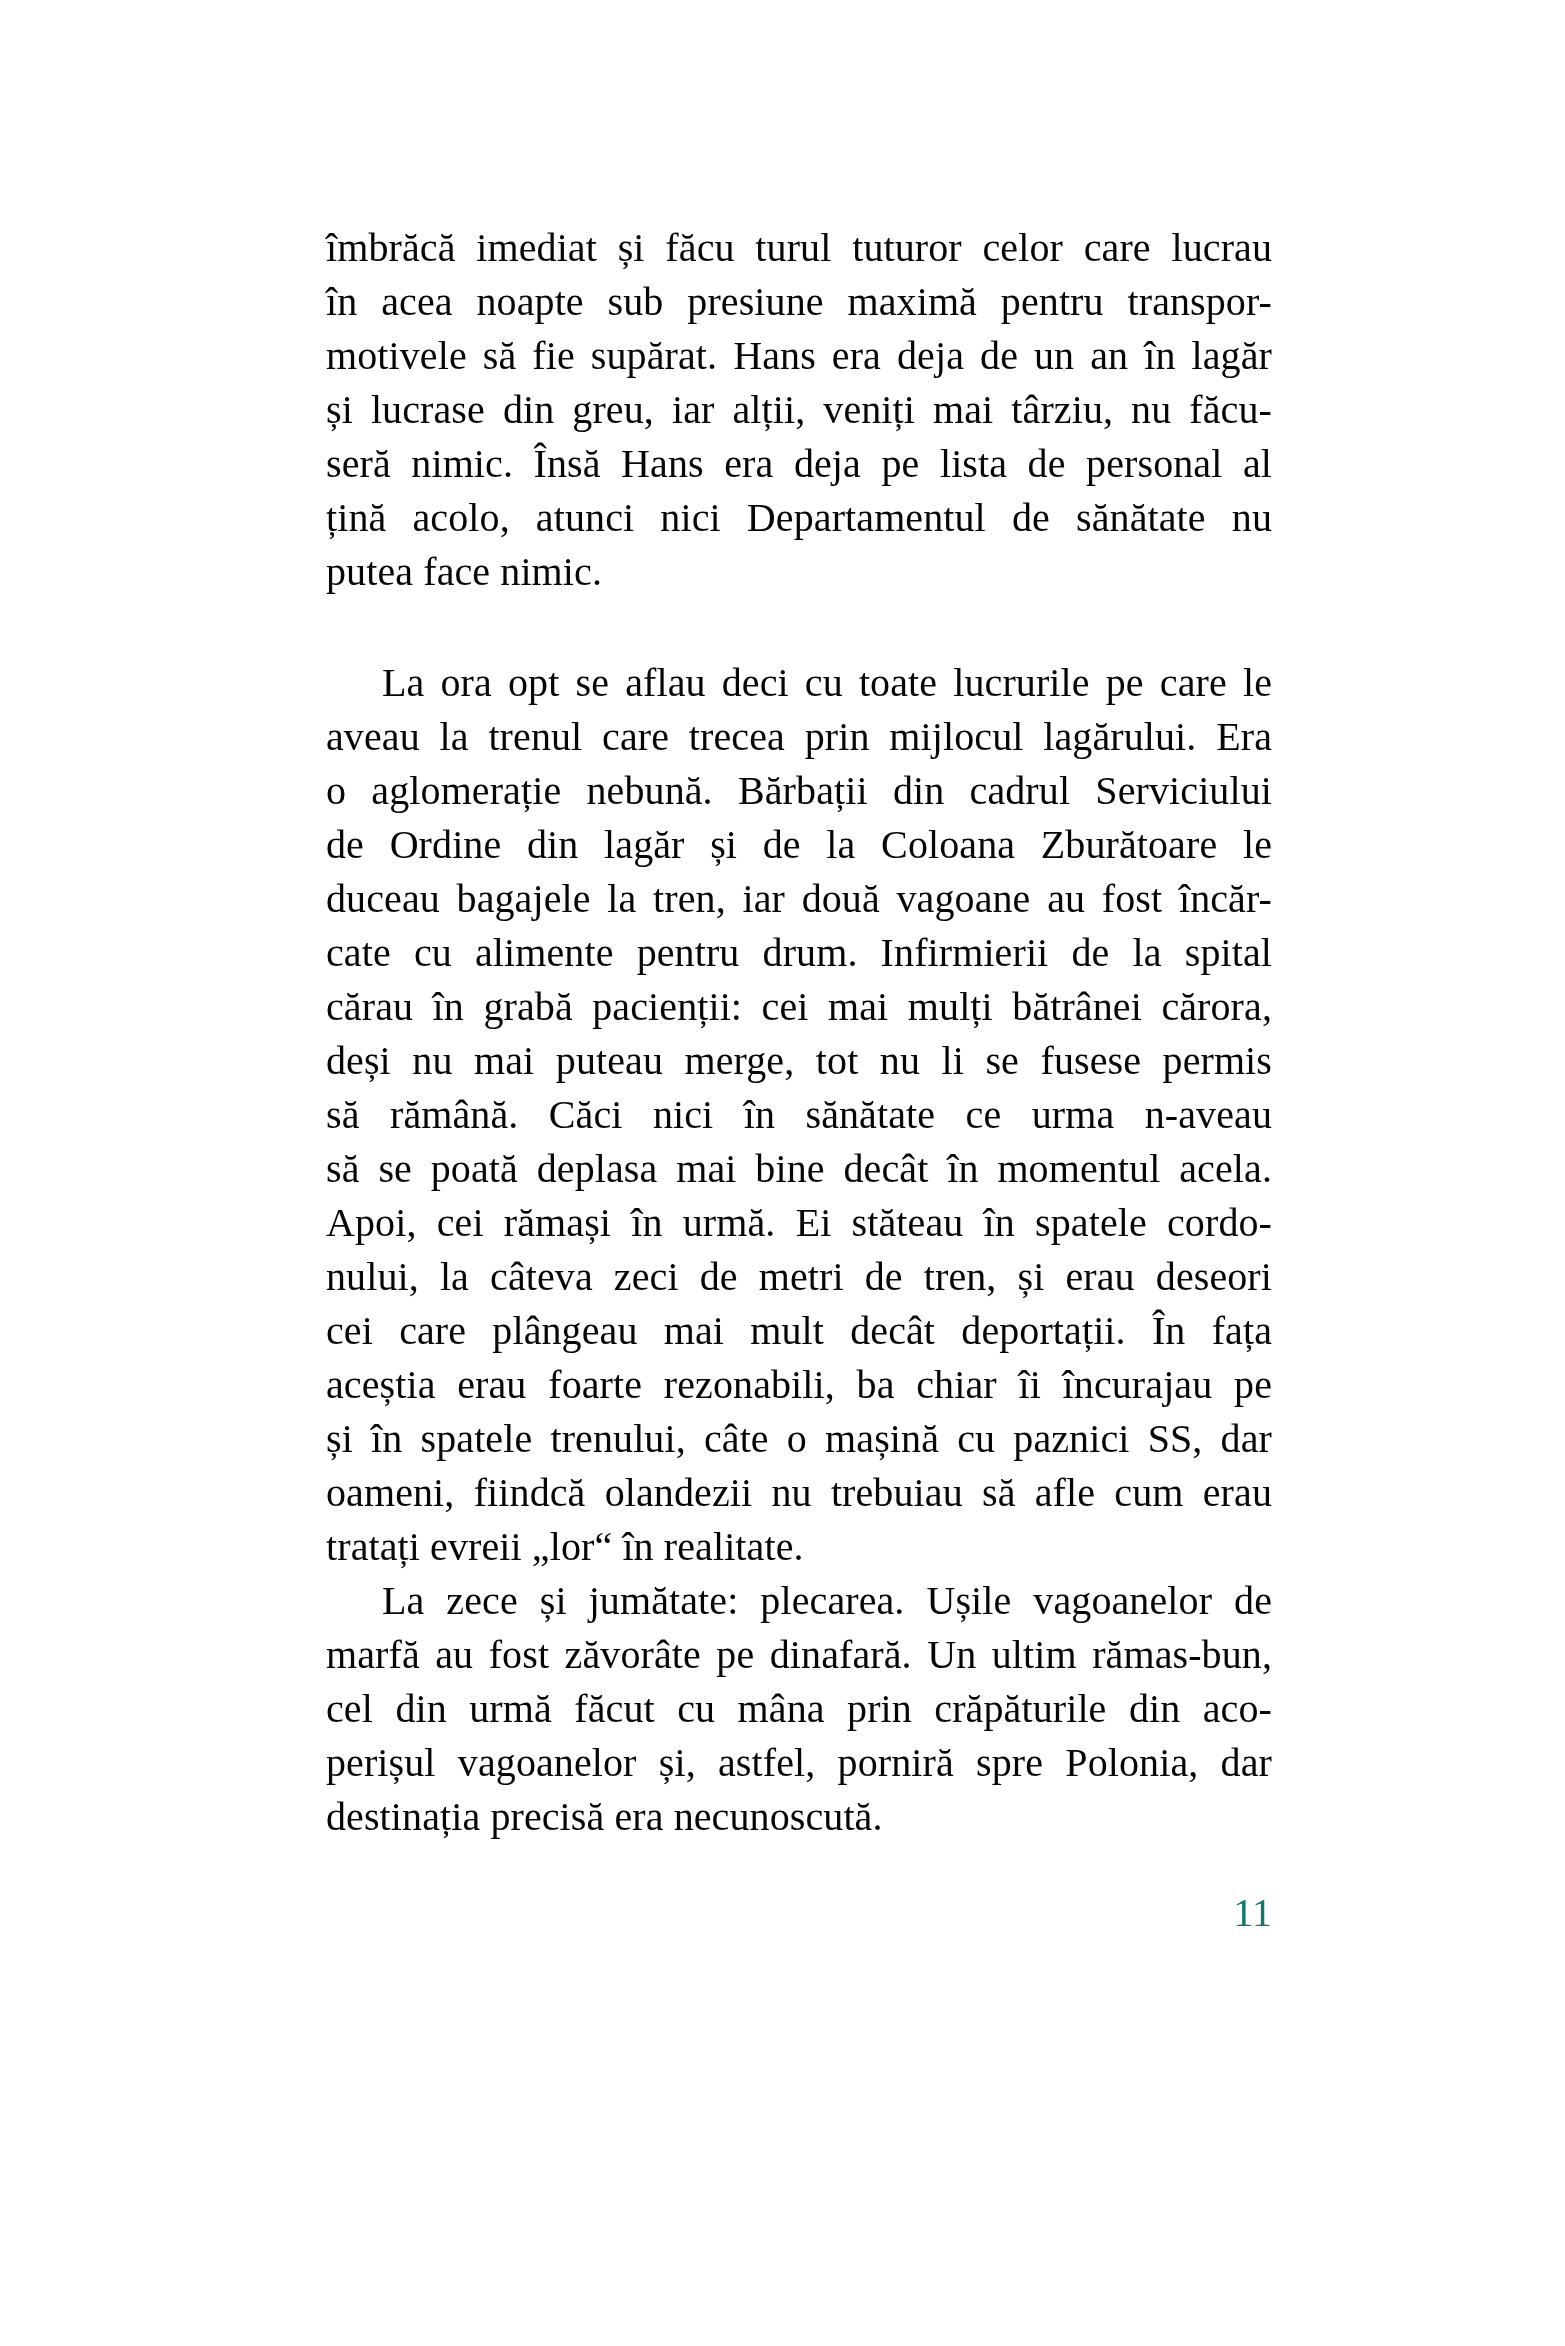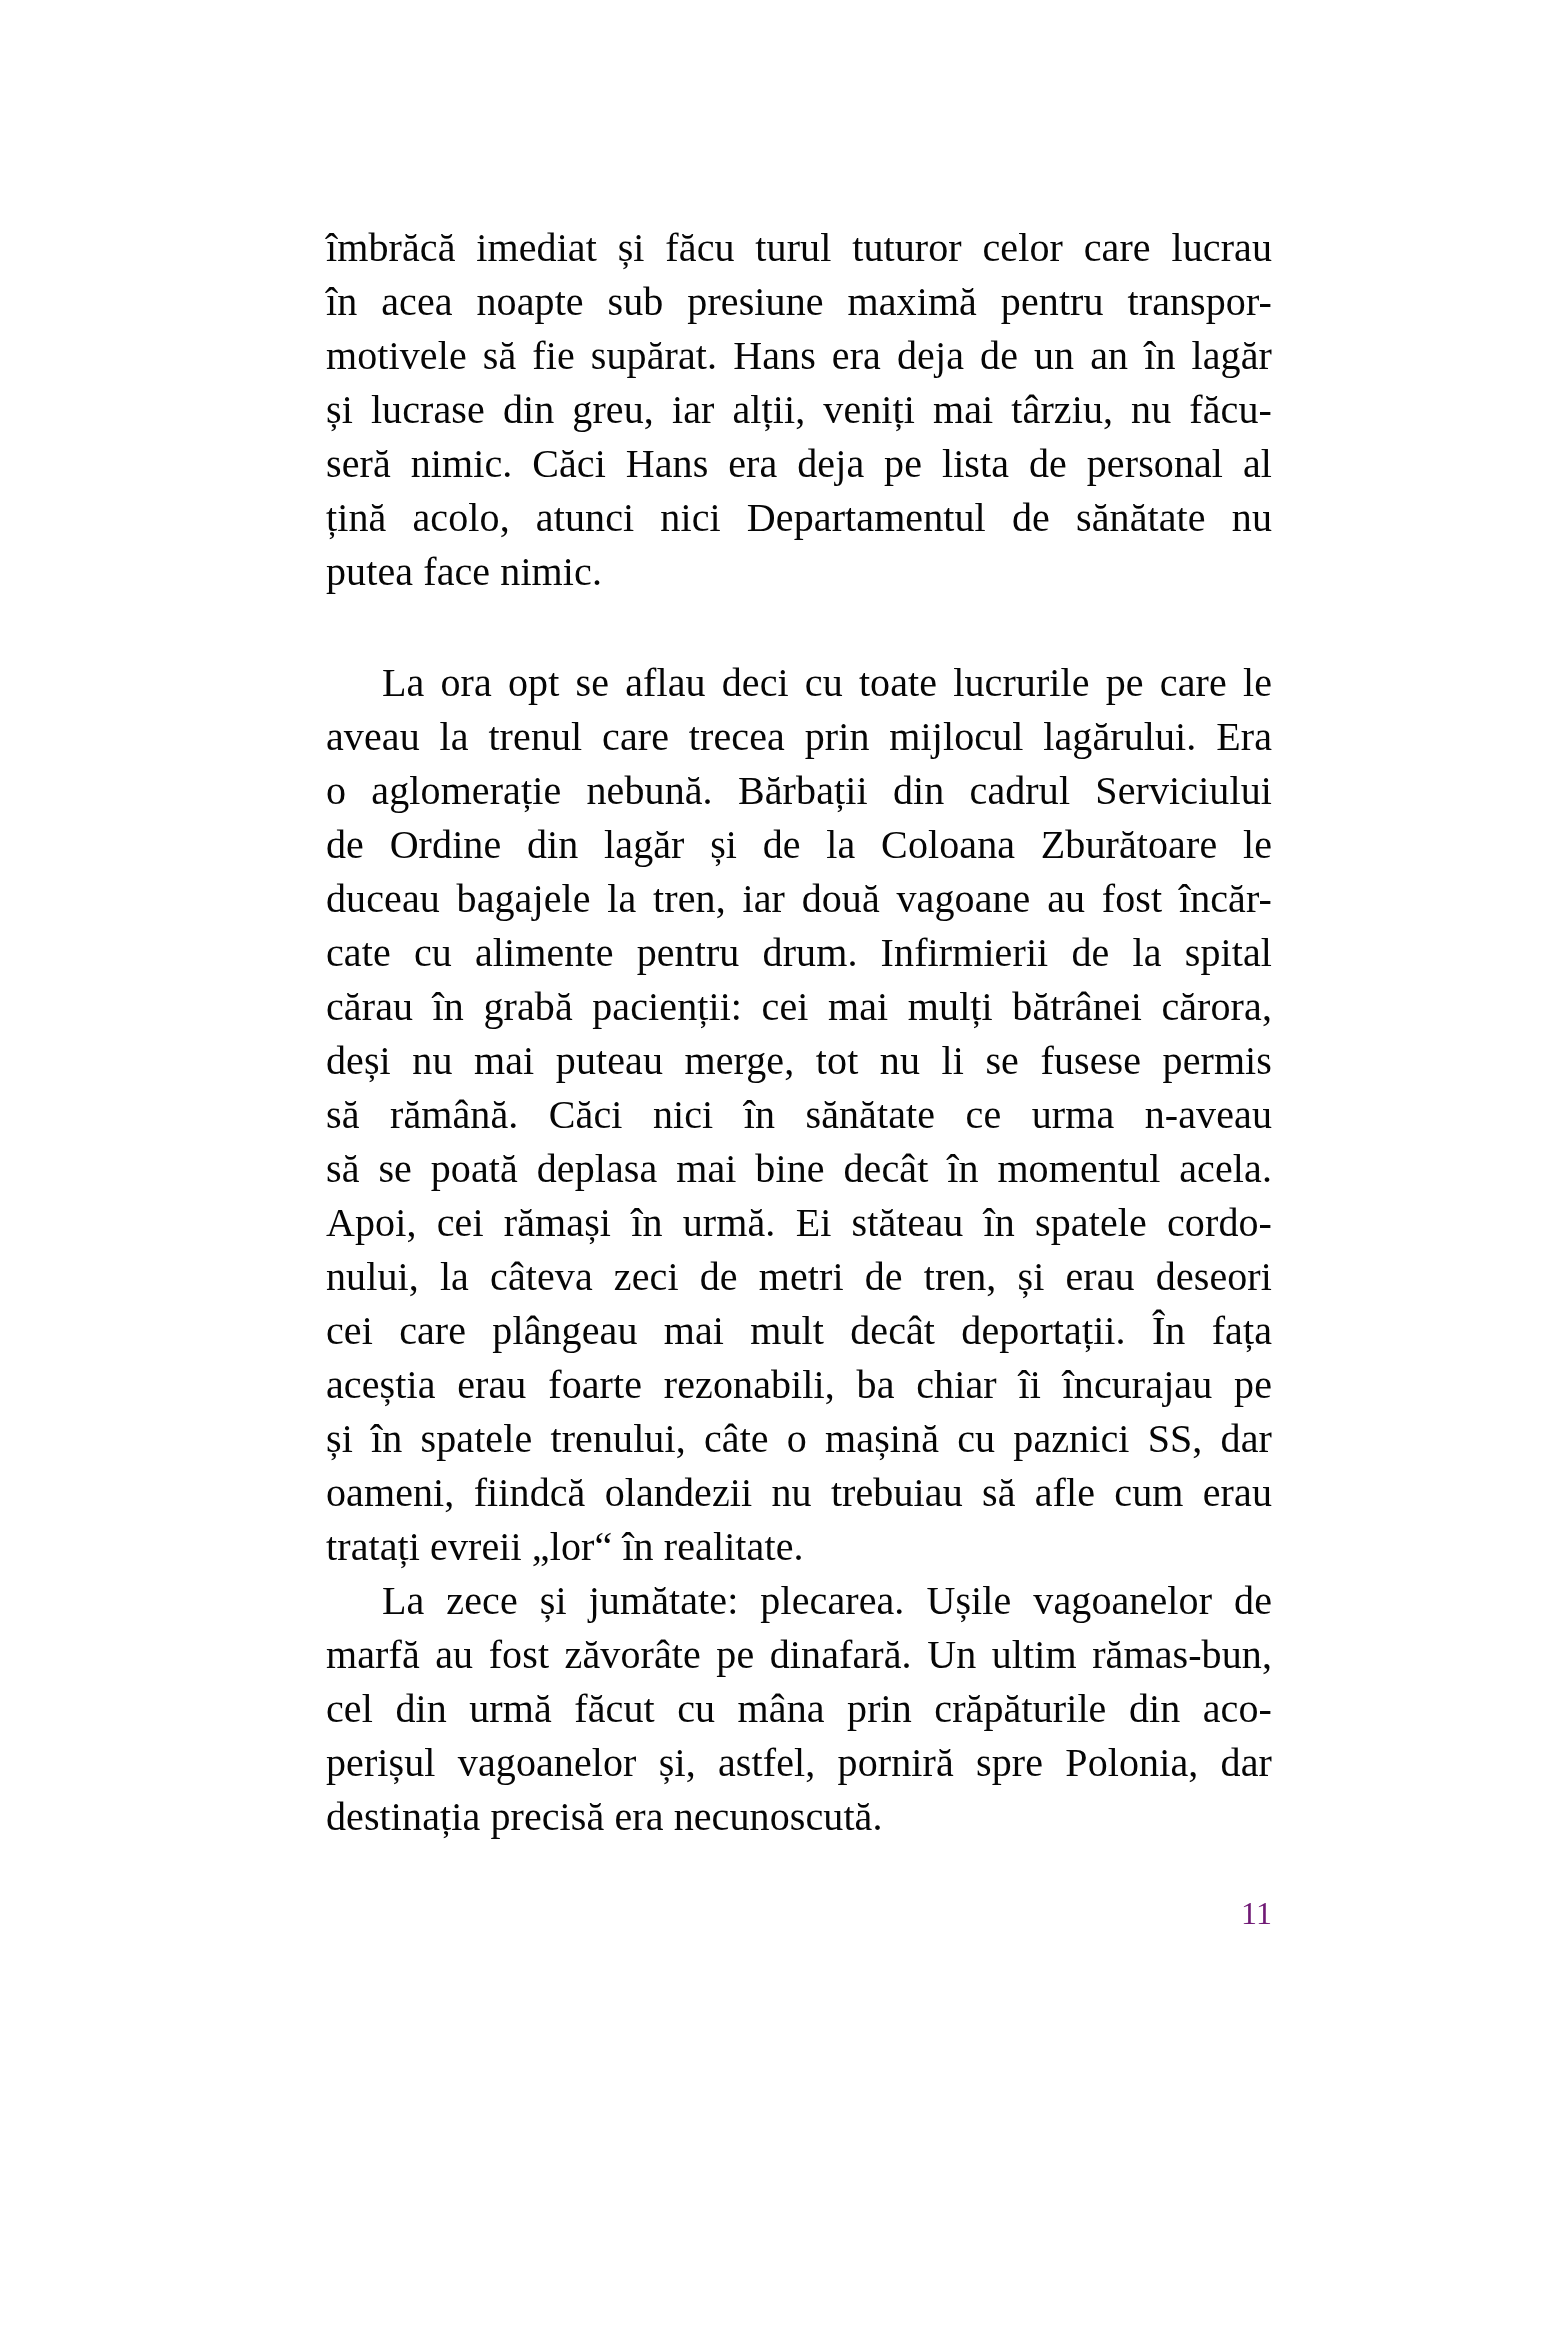--- a/index.html
+++ b/index.html
@@ -42,37 +42,37 @@
   }
   .line.last {
     text-align: center;
     text-align-last: left;
   }
   .line.indent { text-indent: 56px; }
   .page-number {
     margin-top: 42px;
     text-align: right;
     text-align-last: right;
-    font-size: 32px;
+    font-size: 40px;
     line-height: 54px;
-    color: #701a75;
+    color: #0f766e;
   }
 </style>
 </head>
 <body>
 
 <div class="scan-page">
   <div class="text-block">
 
     <div class="para">
         <div class="line">îmbrăcă imediat și făcu turul tuturor celor care lucrau</div>
         <div class="line">în acea noapte sub presiune maximă pentru transpor-</div>
         <div class="line">motivele să fie supărat. Hans era deja de un an în lagăr</div>
         <div class="line">și lucrase din greu, iar alții, veniți mai târziu, nu făcu-</div>
-        <div class="line">seră nimic. Căci Hans era deja pe lista de personal al</div>
+        <div class="line">seră nimic. Însă Hans era deja pe lista de personal al</div>
         <div class="line">țină acolo, atunci nici Departamentul de sănătate nu</div>
         <div class="line last">putea face nimic.</div>
       </div>
       <div class="para spaced">
         <div class="line indent">La ora opt se aflau deci cu toate lucrurile pe care le</div>
         <div class="line">aveau la trenul care trecea prin mijlocul lagărului. Era</div>
         <div class="line">o aglomerație nebună. Bărbații din cadrul Serviciului</div>
         <div class="line">de Ordine din lagăr și de la Coloana Zburătoare le</div>
         <div class="line">duceau bagajele la tren, iar două vagoane au fost încăr-</div>
         <div class="line">cate cu alimente pentru drum. Infirmierii de la spital</div>

